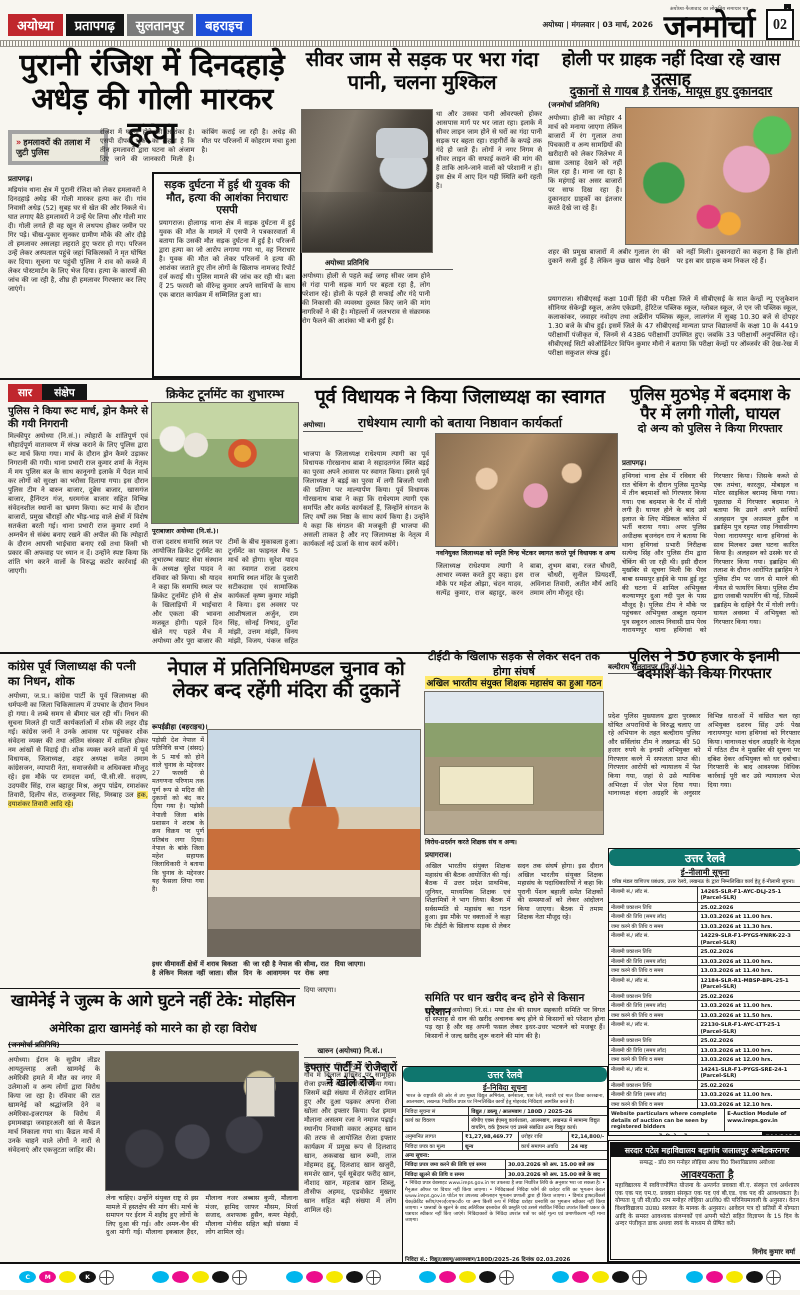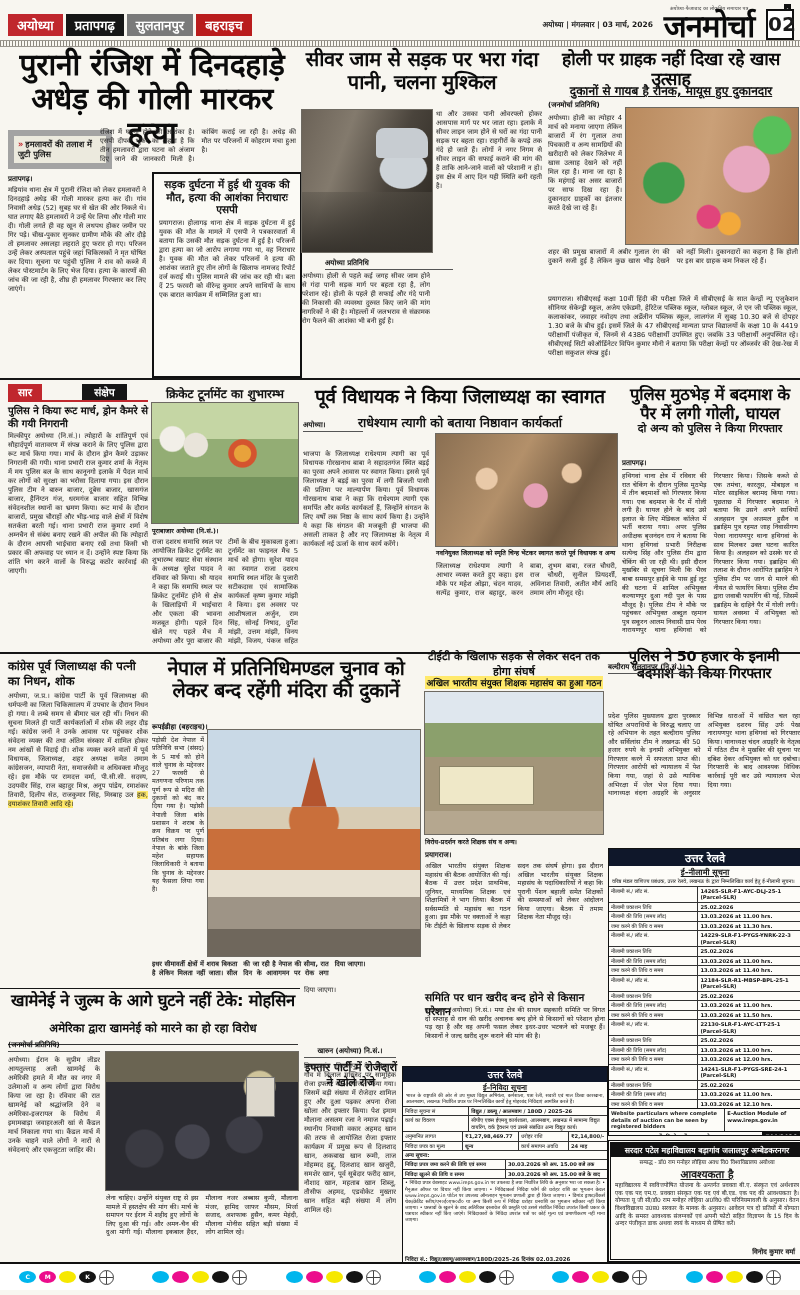--- a/index.html
+++ b/index.html
@@ -12,35 +12,35 @@
   .cols2{column-count:2;column-gap:7px;}
   .cols3{column-count:3;column-gap:6px;}
   .byline{font-size:7px;font-weight:700;color:#111;}
   .rule-b{border-bottom:1px solid #555;padding-bottom:2px;margin-bottom:2px;}
   .cap{font-size:6.3px;font-weight:700;color:#111;}
   .photo{position:absolute;outline:1px solid #6e6a62;}
   .hrule{position:absolute;background:#161616;}
   
   .tab{display:inline-block;color:#fff;font-weight:700;font-size:13px;padding:2px 9px;margin-right:3px;}
   .masthead{font-size:31px;font-weight:900;letter-spacing:-1px;color:#0a0a0a;line-height:1;}
-  .pagebox{border:2px solid #111;width:24px;height:27px;text-align:center;font-weight:900;font-size:20px;line-height:27px;background:#fff;}
+  .pagebox{border:2px solid #111;width:24px;height:27px;text-align:center;font-weight:900;font-size:14px;line-height:27px;background:#fff;font-family:Liberation Serif, serif;}
   .flag{position:absolute;top:-7px;right:1px;width:7px;height:7px;background:#111;clip-path:polygon(0 0,100% 0,100% 100%,50% 60%,0 100%);}
   .filmrule{position:absolute;left:0;top:40px;width:800px;height:5px;border-top:1px solid #9a968e;border-bottom:1px solid #9a968e;
             background:repeating-linear-gradient(90deg,#8d897f 0 1px,transparent 1px 3px);}
   
   .boxed{border:2px solid #111;background:#fbfaf5;padding:4px 5px;}
-  .kicker{background:#eceade;border:6px solid #a3a3a3;padding:3px 4px;font-size:8.2px;font-weight:800;line-height:1.25;}
+  .kicker{background:#eceade;border:4px solid #a3a3a3;padding:3px 4px;font-size:8.2px;font-weight:800;line-height:1.25;}
   .chev{color:#c0272d;font-weight:900;margin-right:2px;}
-  .saarhead{display:flex;border-bottom:2px solid #c0272d;margin-bottom:3px;gap:40px;}
+  .saarhead{display:flex;border-bottom:2px solid #c0272d;margin-bottom:3px;}
   .saar1{background:#c0272d;color:#fff;font-weight:800;font-size:10.5px;padding:1px 10px;}
   .saar2{background:#161616;color:#fff;font-weight:800;font-size:10.5px;padding:1px 12px;}
   .hlt{background:#ffe96b;}
   
   .rlybox{border:1.5px solid #111;background:#fdfcf8;overflow:hidden;}
-  .rlybanner{background:#0f172a;color:#fff;font-weight:900;text-align:center;}
+  .rlybanner{background:#0f766e;color:#fff;font-weight:900;text-align:center;border-radius:6px;}
   .rlysub{font-weight:800;text-align:center;text-decoration:underline;}
   .rlyintro{font-size:5.2px;line-height:1.25;padding:1px 3px;text-align:justify;color:#222;}
   .nrow{display:flex;border-top:1px solid #333;font-size:5.2px;line-height:1.25;}
   .nlab{width:44%;padding:1px 2px;border-right:1px solid #333;color:#222;}
   .nval{flex:1;padding:1px 2px;font-weight:700;color:#111;}
   .rlyfoot{display:flex;border-top:1.5px solid #111;align-items:center;}
   .footslogan{flex:1;font-size:6px;font-weight:700;text-align:center;padding:1px;}
   .footnum{background:#111;color:#fff;font-size:6px;font-weight:700;padding:1px 4px;}
   .t4{display:flex;border-top:1px solid #333;font-size:5.2px;line-height:1.25;}
   .t4 span{padding:1px 2px;border-right:1px solid #333;}
@@ -54,21 +54,21 @@
   .cross{width:13px;height:13px;border:1px solid #444;border-radius:50%;
          background:linear-gradient(#444,#444) center/1px 100% no-repeat,linear-gradient(#444,#444) center/100% 1px no-repeat;}
   .photo-inner{position:absolute;}
 </style>
 </head>
 <body>
 
 <div class="page">
 
   <div class="abs" style="left:8px;top:14px;">
-    <span class="tab" style="background:#c0272d">अयोध्या</span><span class="tab" style="background:#161616">प्रतापगढ़</span><span class="tab" style="background:#7a7a7a">सुलतानपुर</span><span class="tab" style="background:#b91c1c">बहराइच</span>
+    <span class="tab" style="background:#c0272d">अयोध्या</span><span class="tab" style="background:#161616">प्रतापगढ़</span><span class="tab" style="background:#7a7a7a">सुलतानपुर</span><span class="tab" style="background:#1d4ed8">बहराइच</span>
   </div>
   <div class="abs" style="left:535px;top:19px;width:118px;text-align:right;font-size:7.5px;font-weight:700;">अयोध्या | मंगलवार | 03 मार्च, 2026</div>
   <div class="abs" style="left:656px;top:5px;width:106px;text-align:center;font-size:5px;color:#444;">अयोध्या-फैजाबाद का लोकप्रिय समाचार पत्र</div>
   <div class="abs masthead" style="left:656px;top:11px;width:106px;text-align:center;">जनमोर्चा</div>
   <div class="abs pagebox" style="left:766px;top:9px;">
     <div class="flag"></div>
     <span>02</span>
   </div>
   <div class="filmrule"></div>
 

